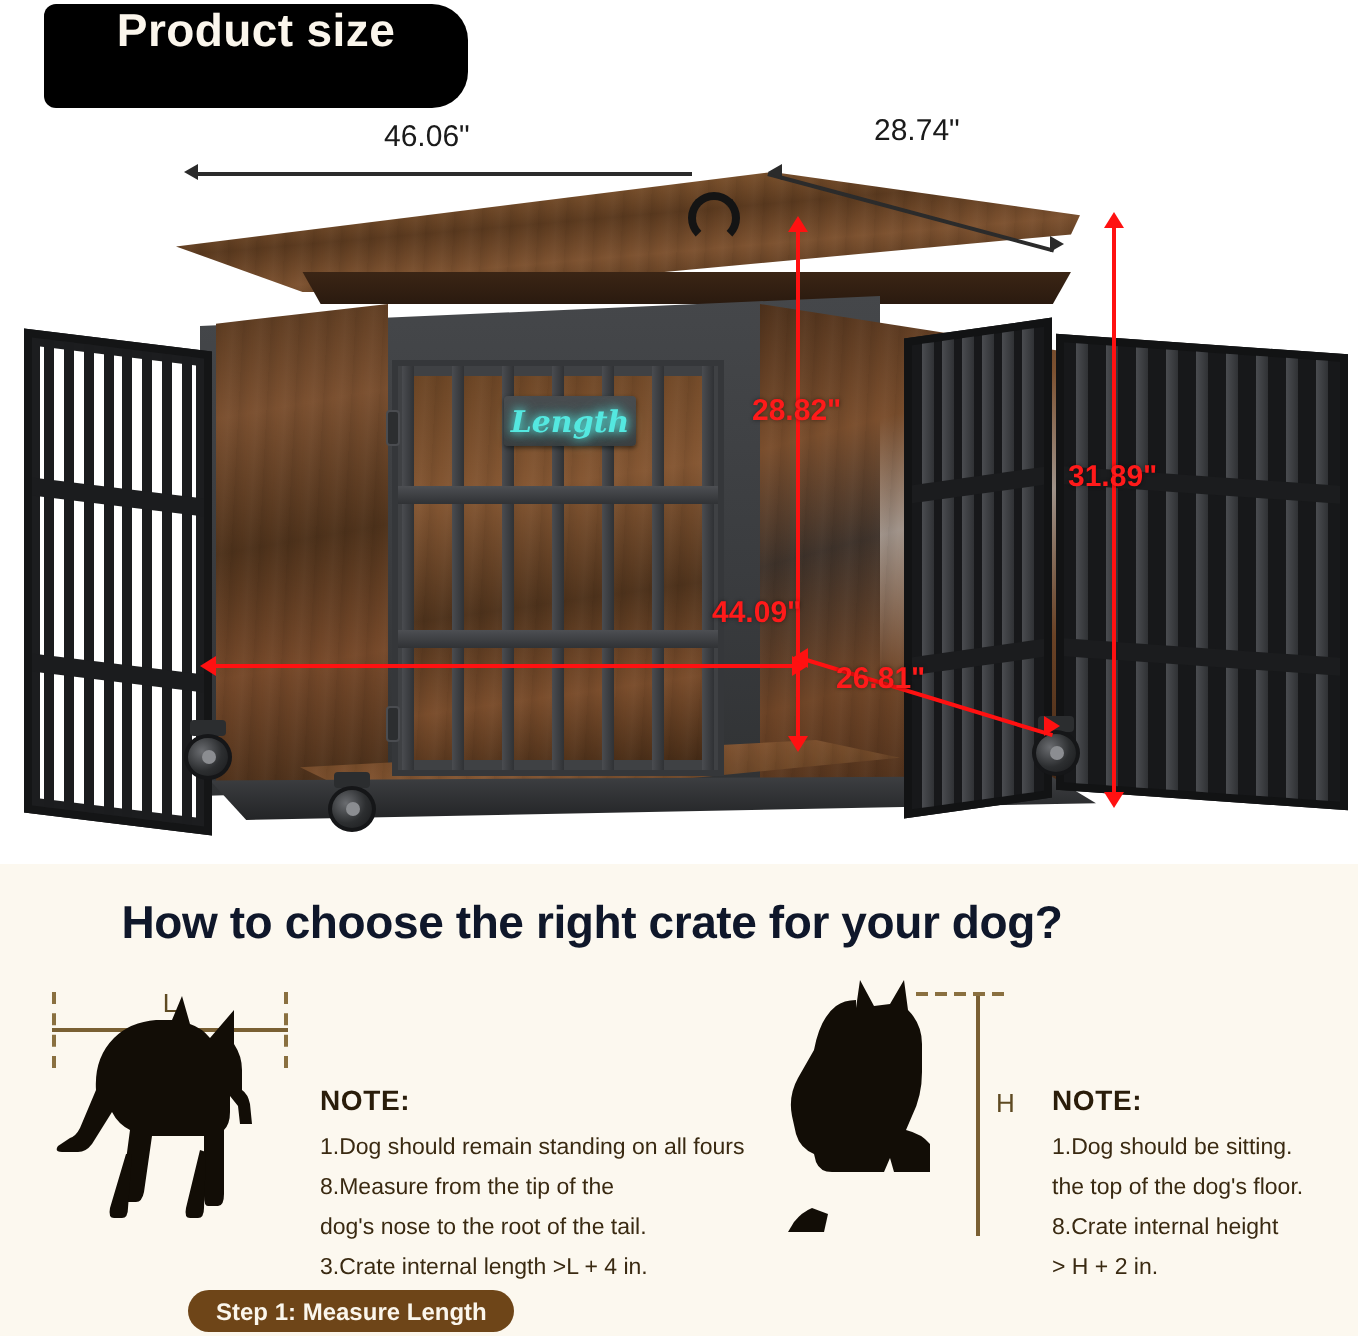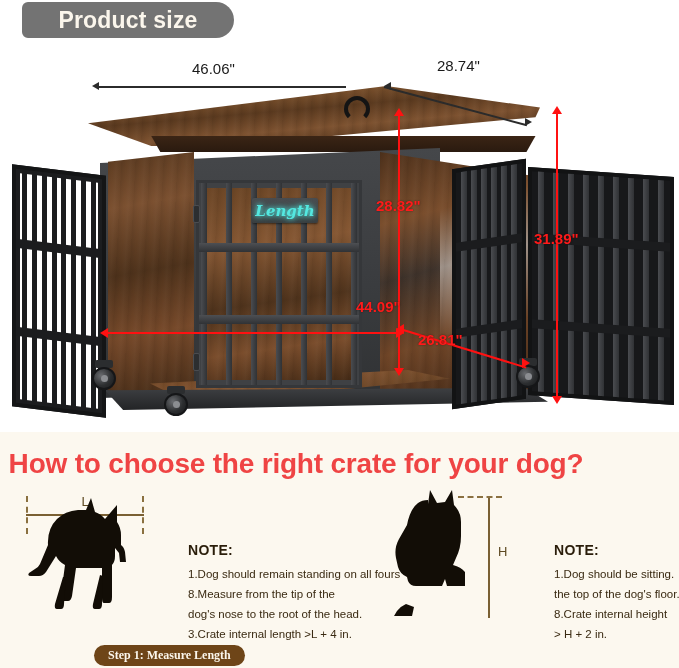--- a/index.html
+++ b/index.html
@@ -8,23 +8,23 @@
     font-family:"Liberation Sans",sans-serif;
     background:#ffffff;
     position:relative;
   }
   #page{position:relative;width:679px;height:668px;overflow:hidden;background:#fff;}
 
   
   #top-section{position:absolute;left:0;top:0;width:679px;height:432px;background:#ffffff;overflow:hidden;}
 
   .badge-product{
-    position:absolute;left:22px;top:2px;width:212px;height:36px;
-    background:#737373;border-radius:6px 18px 18px 6px;
-    display:flex;align-items:center;justify-content:center;
+    position:absolute;left:22px;top:2px;width:212px;height:52px;
+    background:#000000;border-radius:6px 18px 18px 6px;
+    display:flex;align-items:flex-start;justify-content:center;
   }
   .badge-product span{
     color:#FBF6EC;font-size:23px;font-weight:bold;letter-spacing:.2px;
   }
 
   
   #crate{position:absolute;left:0;top:52px;width:679px;height:368px;}
 
   
   .top-slab{
@@ -146,49 +146,49 @@
     position:absolute;left:344px;top:44px;width:18px;height:18px;border:4px solid #141414;border-radius:50%;
     border-bottom-color:transparent;
   }
   .weight-badge b{color:#fff;font-size:17px;line-height:15px;letter-spacing:-.5px;}
   .weight-badge i{color:#fff;font-size:13px;font-style:normal;font-weight:bold;line-height:14px;}
 
   
   #bottom-section{position:absolute;left:0;top:432px;width:679px;height:236px;background:#FCF8EF;}
   .bottom-title{
     position:absolute;left:0;top:16px;width:592px;text-align:center;
-    font-size:28px;font-weight:bold;color:#ef4444;letter-spacing:-.2px;
+    font-size:23px;font-weight:bold;color:#0f172a;letter-spacing:-.2px;
   }
 
   .panel{position:absolute;top:50px;height:140px;}
   #panel-left{left:8px;width:336px;}
   #panel-right{left:344px;width:332px;}
 
   .dog-area{position:absolute;left:0;top:0;width:150px;height:142px;}
-  .note-area{position:absolute;top:58px;font-size:11.5px;color:#3A2A12;line-height:20px;margin-left:28px;}
+  .note-area{position:absolute;top:58px;font-size:11.5px;color:#3A2A12;line-height:20px;}
   .note-title{font-size:14px;font-weight:bold;color:#2A1D0A;margin-bottom:4px;letter-spacing:.3px;}
   .note-line{white-space:nowrap;}
 
   .measure-L{position:absolute;left:18px;top:14px;width:118px;height:26px;}
   .measure-L .bar{position:absolute;left:0;top:18px;width:118px;height:2px;background:#7A6033;}
   .measure-L .tickl,.measure-L .tickr{position:absolute;top:0;width:0;border-left:2px dashed #8a7040;height:38px;}
   .measure-L .tickl{left:0;} .measure-L .tickr{right:0;}
   .measure-L .lab{position:absolute;left:0;right:0;top:-2px;text-align:center;font-size:13px;color:#5E4A22;}
 
   .measure-H{position:absolute;left:92px;top:6px;width:50px;height:130px;}
   .measure-H .bar{position:absolute;left:12px;top:10px;width:2px;height:120px;background:#7A6033;}
   .measure-H .tickt{position:absolute;left:-18px;top:8px;width:44px;border-top:2px dashed #8a7040;}
   .measure-H .lab{position:absolute;left:22px;top:56px;font-size:13px;color:#5E4A22;}
 
   .step-pill{
     position:absolute;bottom:8px;height:21px;border-radius:11px;background:#6E4518;
     display:flex;align-items:center;justify-content:center;padding:0 14px;
   }
   .step-pill span{color:#FBF6EC;font-size:12px;font-weight:bold;}
-  #step1{left:86px;font-family:Liberation Serif, serif;} #step2{left:422px;}
+  #step1{left:86px;} #step2{left:422px;}
 </style>
 </head>
 <body>
 
 <div id="page">
 
   <div id="top-section">
 
     <div class="badge-product">
       <span>Product size</span>
@@ -350,21 +350,21 @@
           <path fill="#120D06" d="M78 28 l5 -12 4 14 q6 2 10 7 l12 -14 0 17 q4 6 4 13 l0 10 q3 2 4 7 l1 10 -6 0 -1 -9 -4 -5 0 8 q0 6 -3 9 l0 32 q0 6 -3 6 l-5 0 q-2 0 -2 -5 l0 -30 -26 0 -4 28 q-1 5 -4 5 l-5 0 q-3 0 -2 -6 l4 -30 q-6 -3 -9 -9 l-10 16 q-3 4 -7 4 l-8 0 q-4 0 -2 -3 l6 -4 q3 -1 5 -5 l8 -19 q-1 -16 9 -26 q8 -8 21 -9 z"></path>
           <path fill="#120D06" d="M55 95 l3 0 -2 27 q0 5 -3 5 l-4 0 q-3 0 -2 -5 z"></path>
           <path fill="#120D06" d="M92 93 l3 1 -1 28 q0 5 -3 5 l-4 0 q-3 0 -2 -5 z"></path>
         </svg>
       </div>
 
       <div class="note-area" style="left:152px;width:190px;">
         <div class="note-title">NOTE:</div>
         <div class="note-line">1.Dog should remain standing on all fours</div>
         <div class="note-line">8.Measure from the tip of the</div>
-        <div class="note-line">dog's nose to the root of the head.</div>
+        <div class="note-line">dog's nose to the root of the tail.</div>
         <div class="note-line">3.Crate internal length &gt;L + 4 in.</div>
       </div>
 
       <div class="step-pill" id="step1" style="bottom:-44px">
         <span>Step 1: Measure Length</span>
       </div>
     </div>
 
     <div class="panel" id="panel-right">
 

